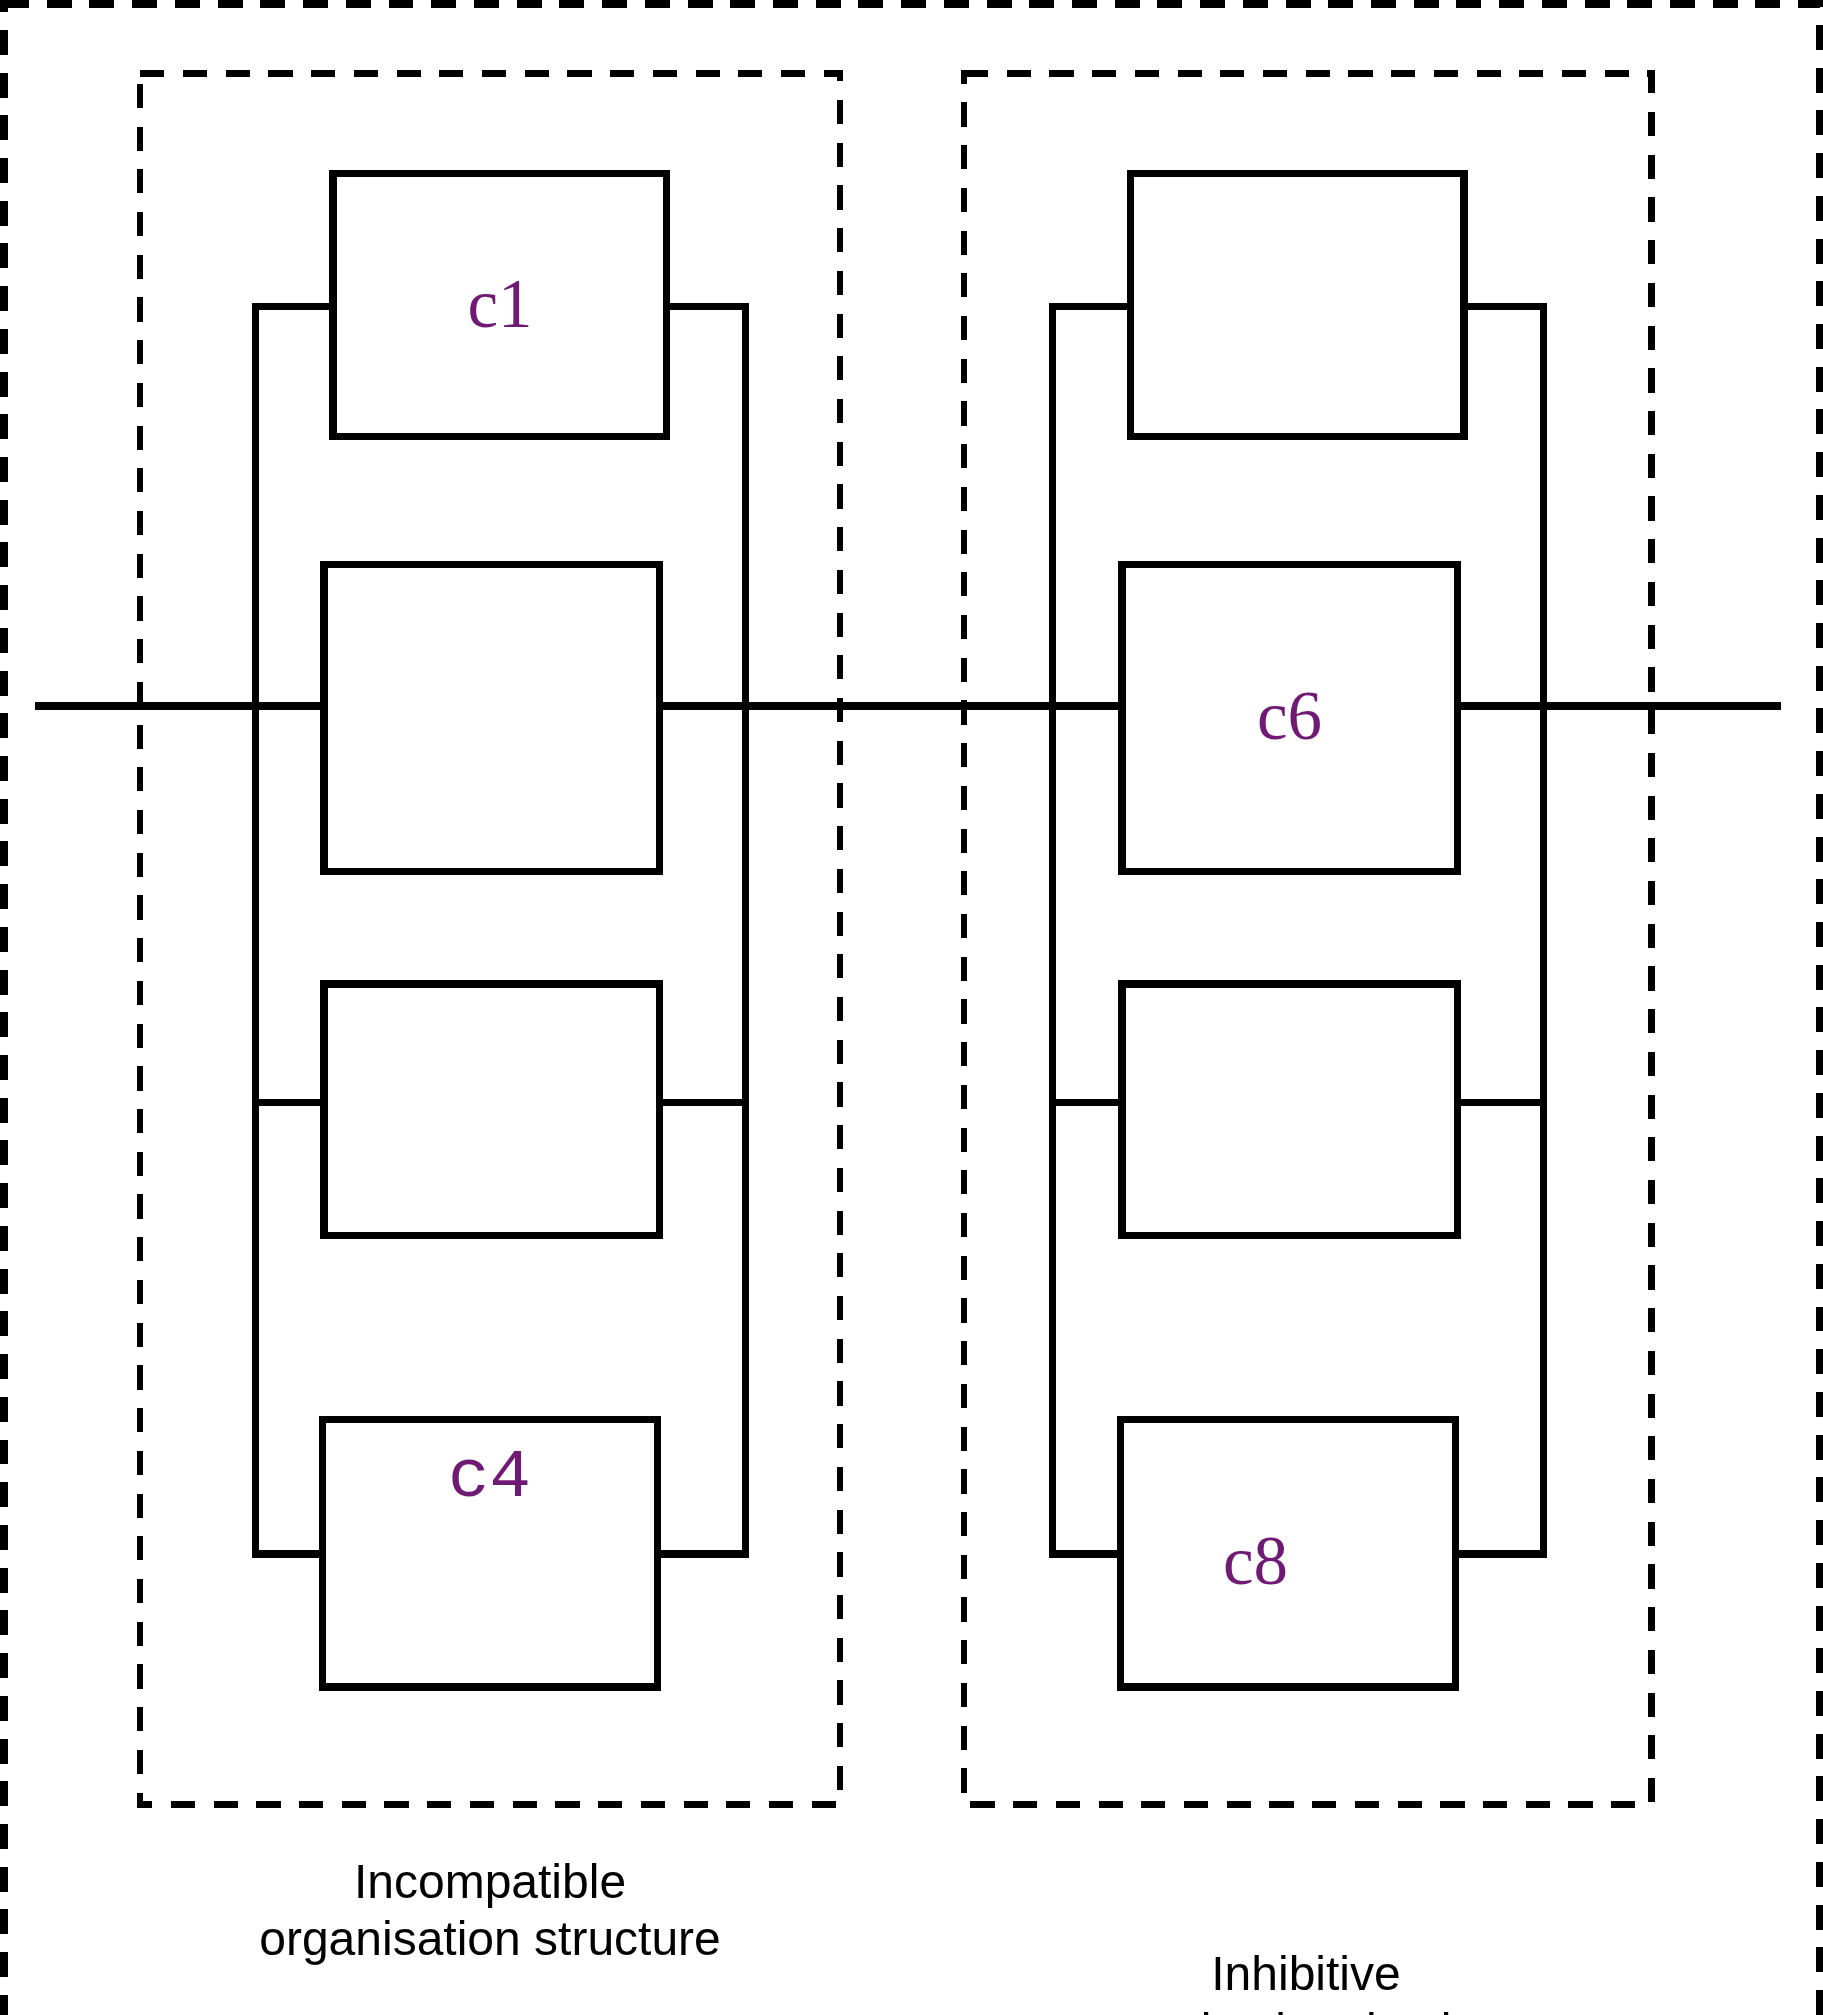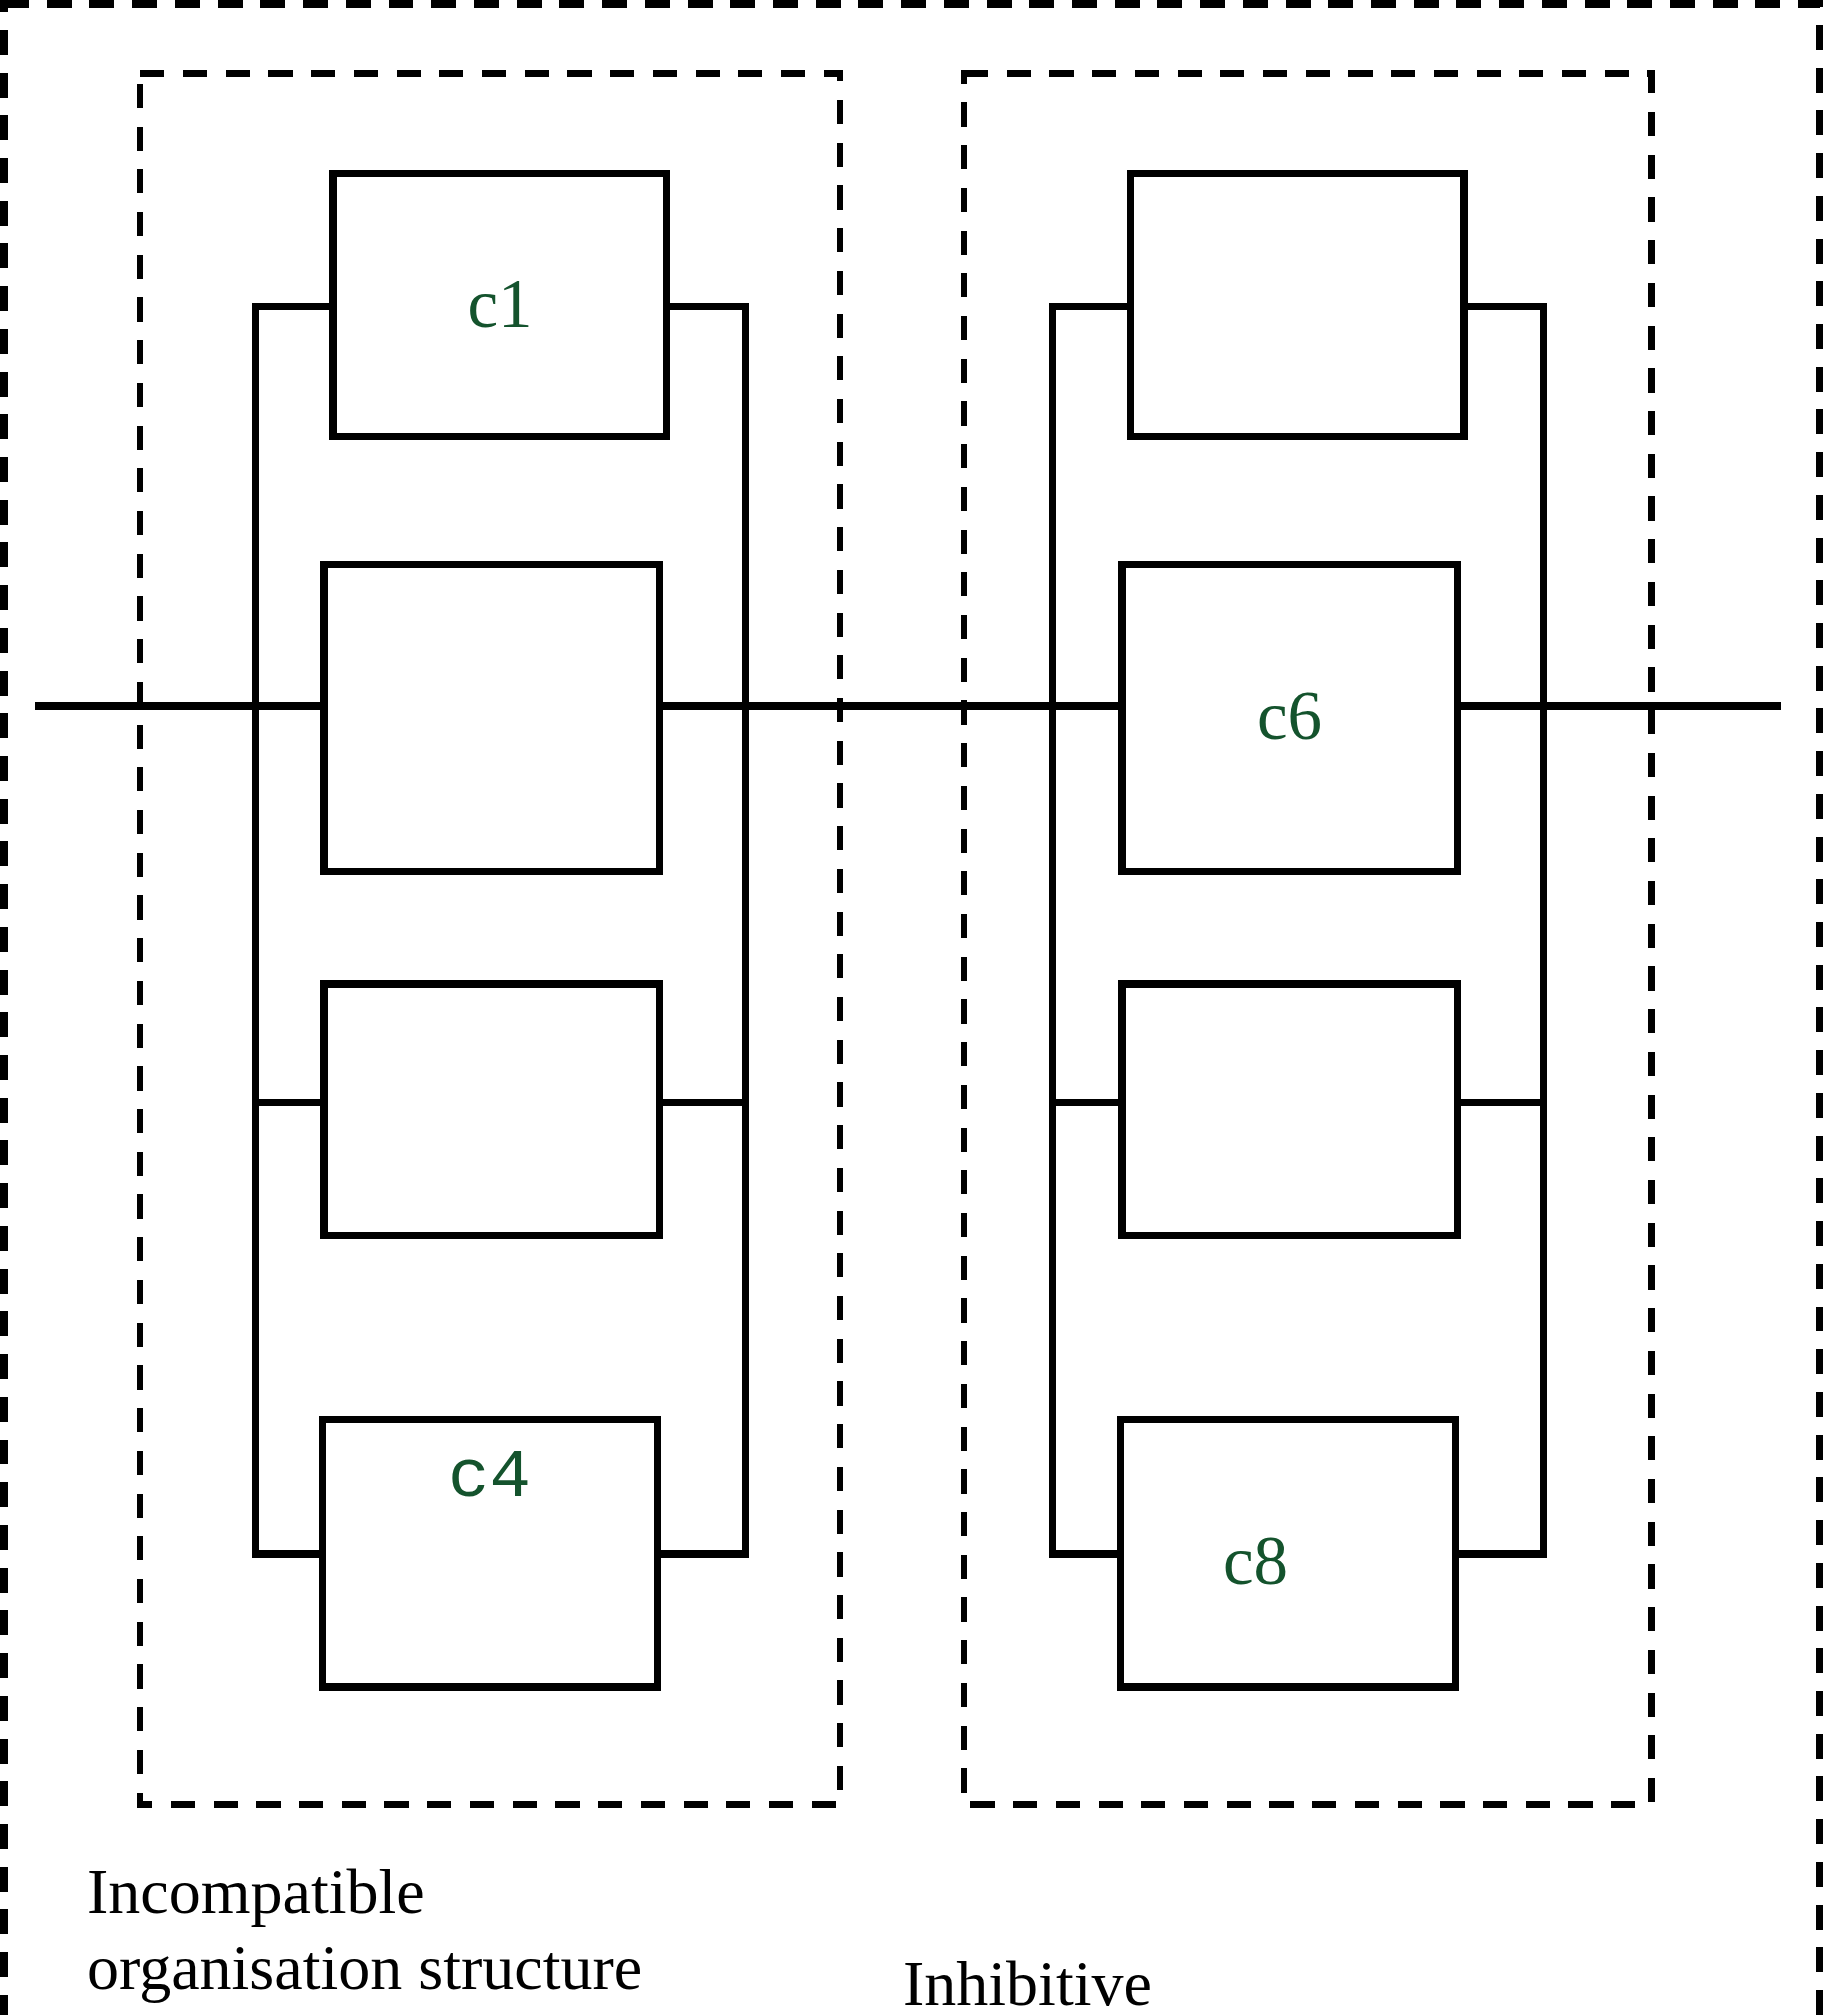--- a/index.html
+++ b/index.html
@@ -22,32 +22,33 @@
     position: absolute;
     left: 0;
     top: 0;
     width: 1824px;
     height: 2233px;
   }
   .node-label {
     position: absolute;
     font-family: "Liberation Serif", "DejaVu Serif", serif;
     font-size: 69px;
-    color: #14532d;
+    color: #701a75;
     line-height: 1;
     white-space: nowrap;
     text-align: center;
     user-select: none;
   }
   .group-caption {
     position: absolute;
-    font-family: Liberation Serif, serif;
-    font-size: 64px;
+    font-family: Liberation Sans, sans-serif;
+    font-size: 48px;
     color: #000000;
     line-height: 1.18;
+    text-align: center;
     white-space: pre-line;
     user-select: none;
   }
 </style>
 </head>
 <body>
 
 <div id="canvas">
 
   <svg id="diagram-svg" viewBox="0 0 4526 5541" xmlns="http://www.w3.org/2000/svg" shape-rendering="crispEdges">

